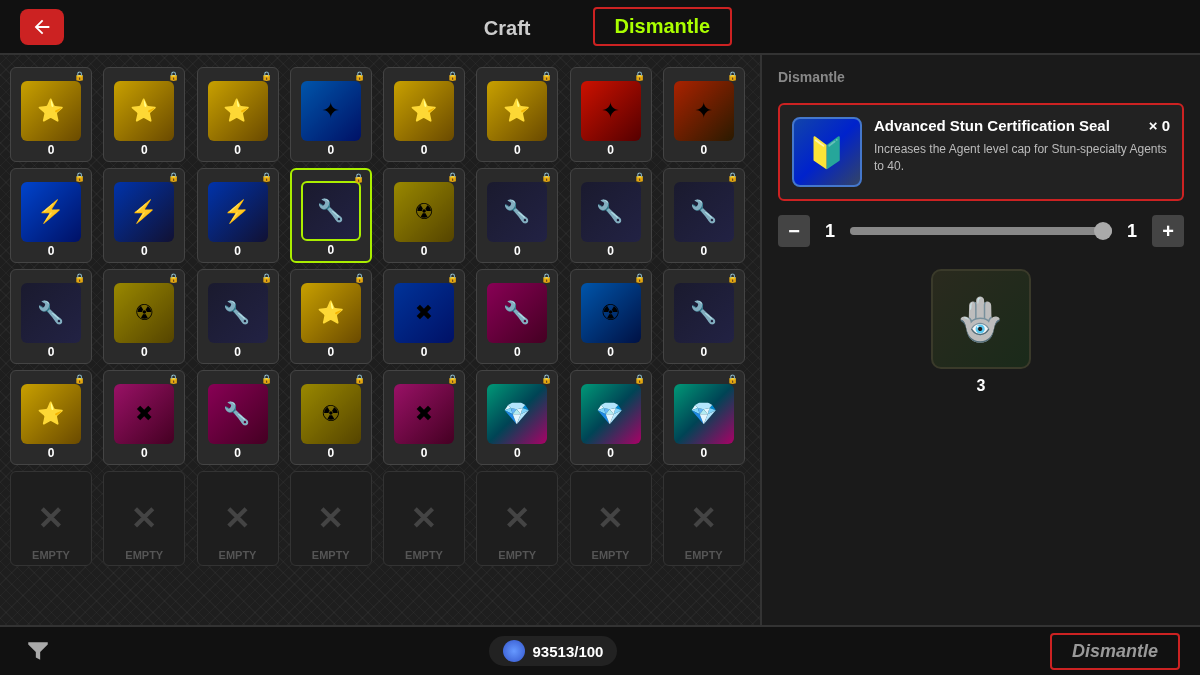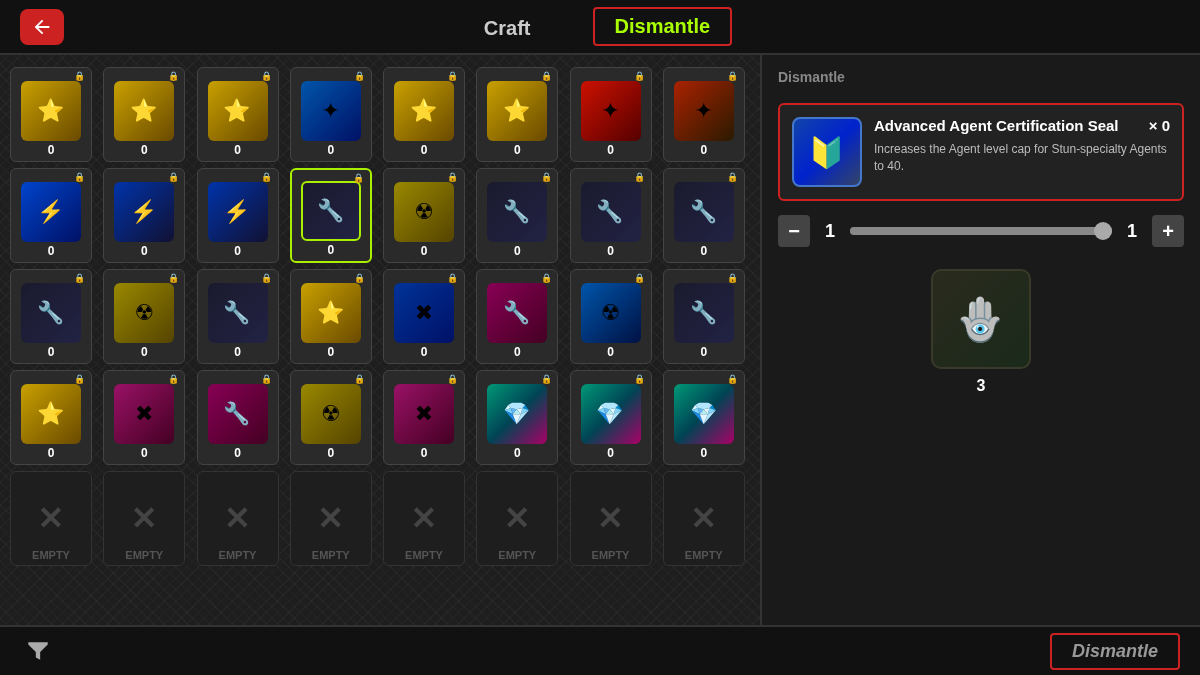--- a/index.html
+++ b/index.html
@@ -615,21 +615,21 @@
 
   <div class="right-panel">
     <div class="panel-title">Dismantle</div>
 
     <div class="item-card">
       <div class="item-card-icon">
         🔰
       </div>
       <div class="item-card-info">
         <div class="item-card-header">
-          <div class="item-card-name">Advanced Agent Certification Seal</div>
+          <div class="item-card-name">Advanced Stun Certification Seal</div>
           <div class="item-card-count">× 0</div>
         </div>
         <div class="item-card-desc">Increases the Agent level cap for Stun-specialty Agents to 40.</div>
       </div>
     </div>
 
     <div class="quantity-control">
       <button class="qty-btn">−</button>
       <div class="qty-value">1</div>
       <div class="qty-slider-container">
@@ -651,15 +651,19 @@
 
 </div>
 
 <div class="bottom-bar">
   <div class="filter-btn">
     <svg width="26" height="26" viewBox="0 0 24 24" fill="#aaa">
       <path d="M3 4h18v2l-7 7v7l-4-2V13L3 6V4z"></path>
     </svg>
   </div>
 
+  <div class="currency-display">
+    <div class="currency-icon"></div>
+    <span class="currency-text">93513/100</span>
+  </div>
 
   <button class="dismantle-bottom-btn">Dismantle</button>
 </div>
 
 </body></html>

